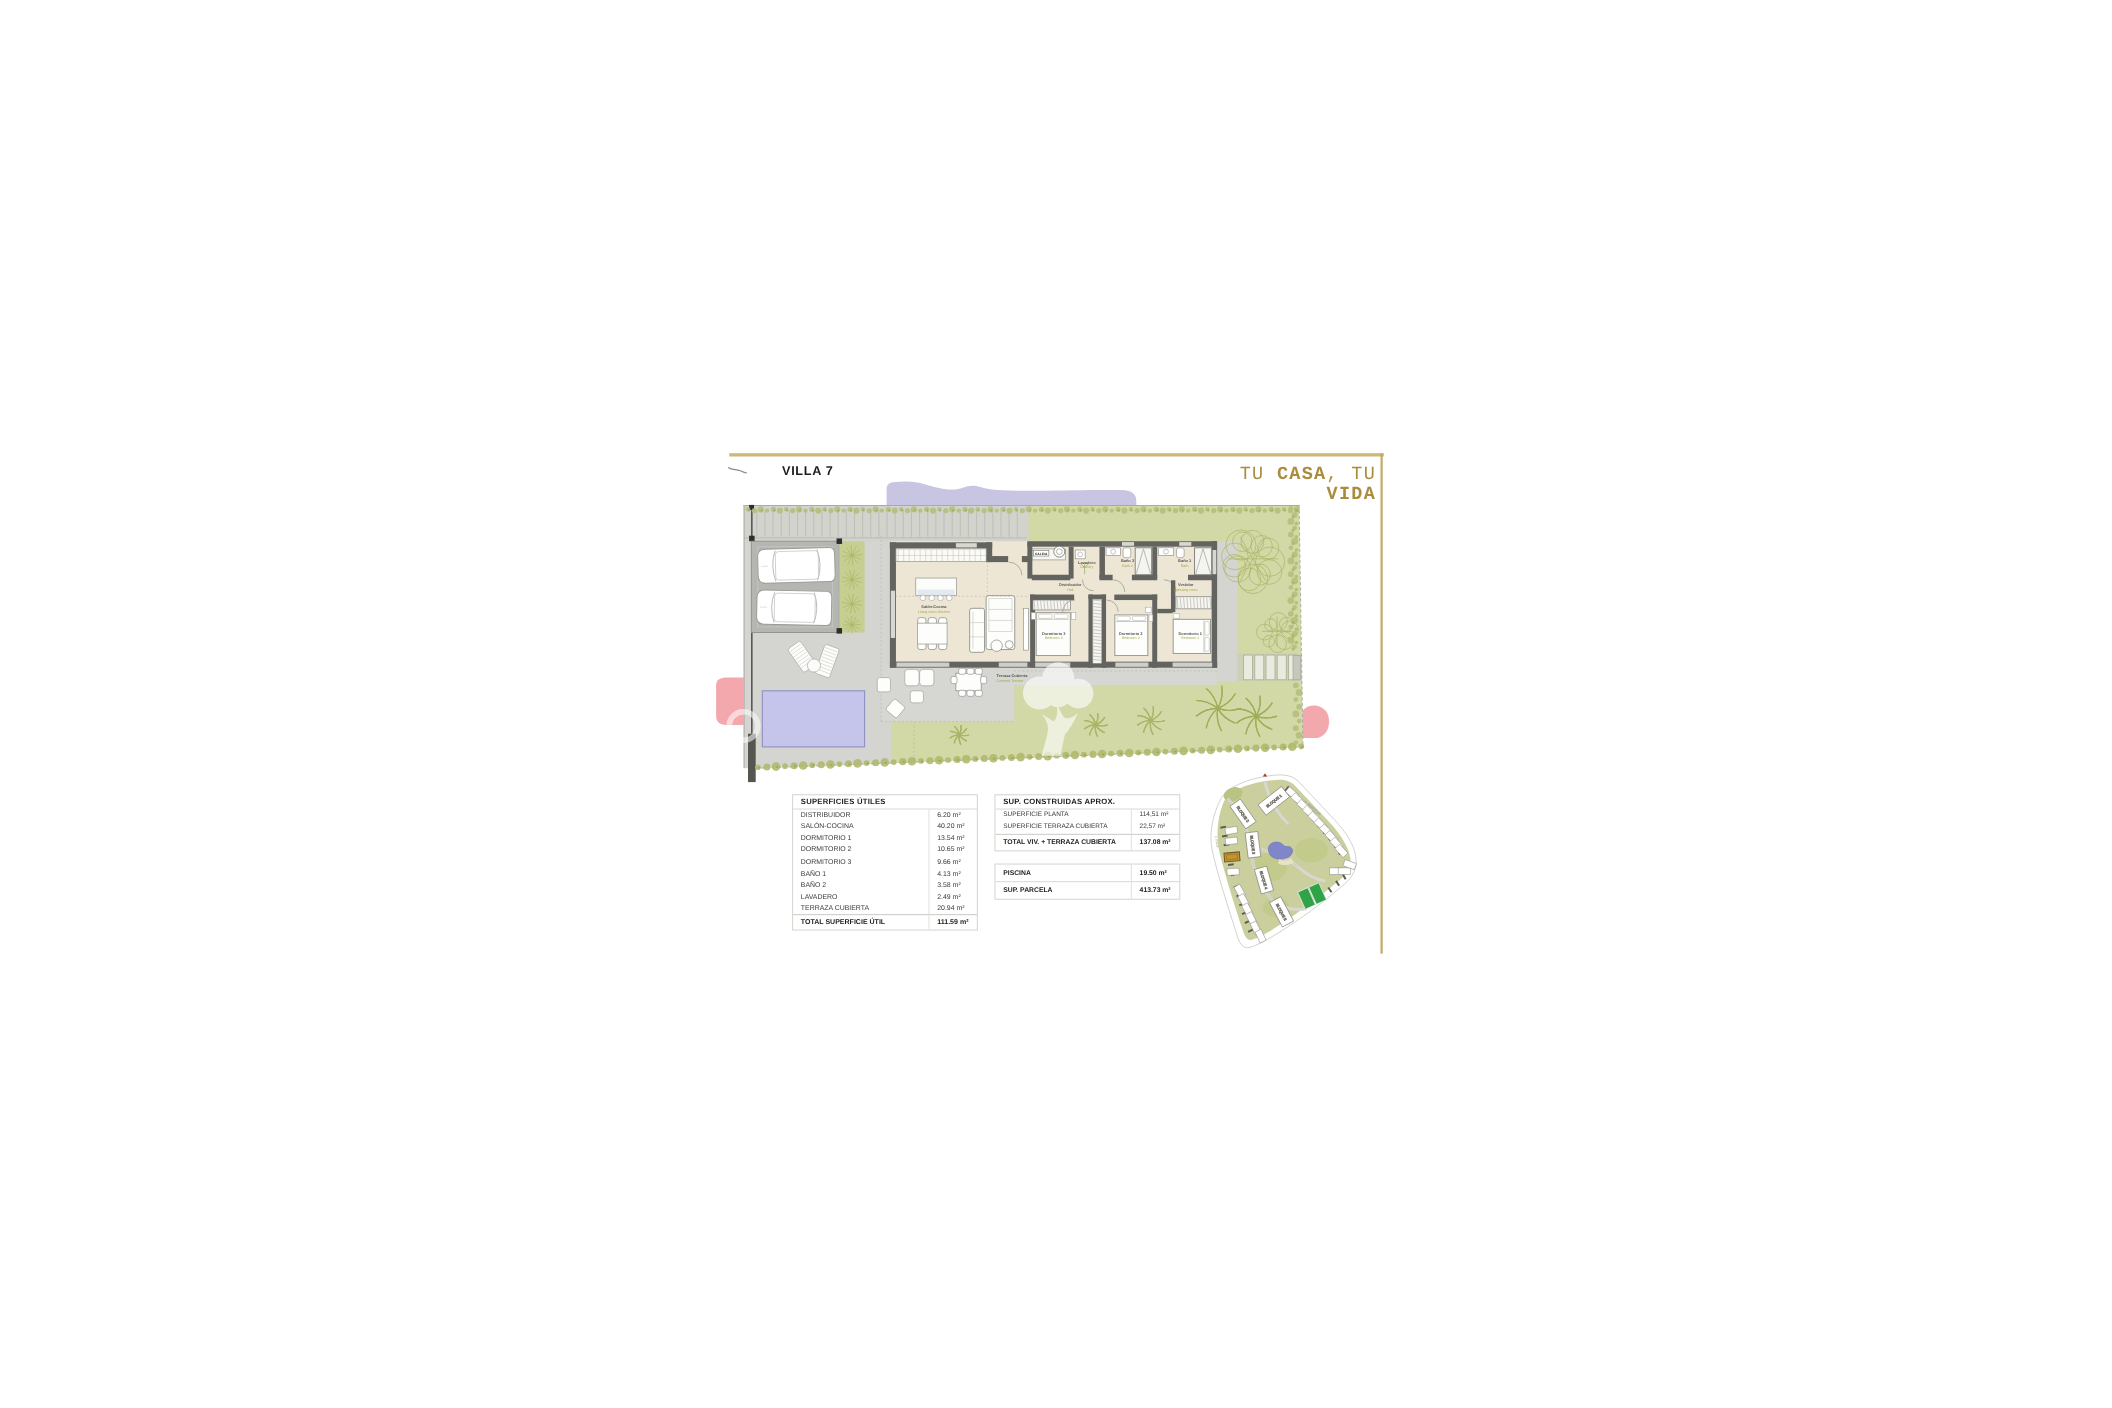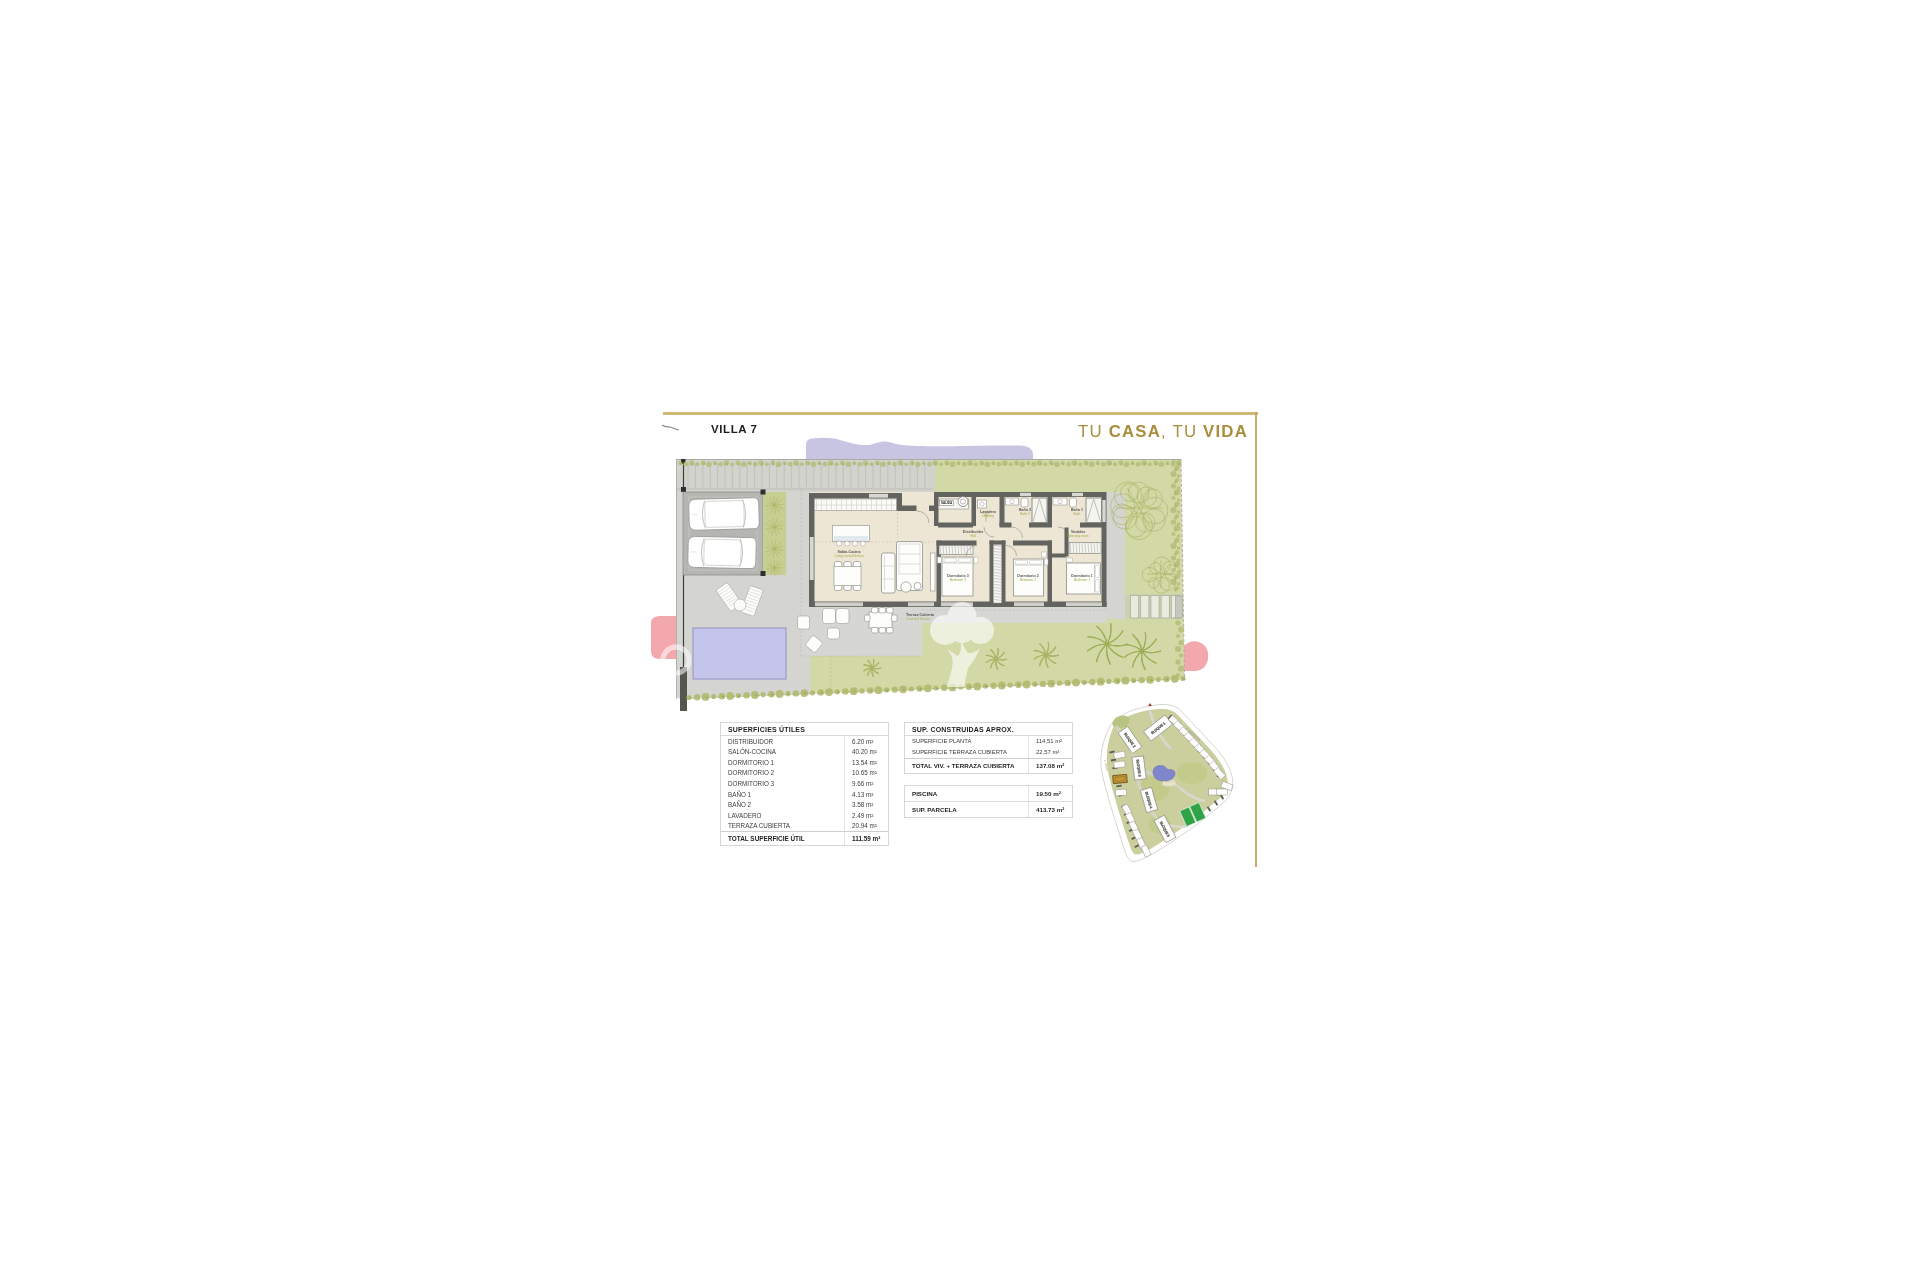--- a/index.html
+++ b/index.html
@@ -11,21 +11,21 @@
 <div class="abs" style="left:663px;top:412px;width:595px;height:3px;background:#cdb878;"></div>
 
 <div class="abs" style="left:1255px;top:412px;width:2px;height:455px;background:#c2ab67;"></div>
 
 <svg class="abs" style="left:660px;top:422px" width="22" height="12" viewBox="0 0 22 12">
     <path d="M2,3 C6,6 9,4 13,6 C15,7 17,8 19,8" stroke="#8a8a88" stroke-width="1.1" fill="none"></path>
   </svg>
 
 <div class="abs" style="left:711px;top:423px;font-size:11.5px;font-weight:bold;color:#1c1c1c;letter-spacing:0.6px;">VILLA 7</div>
 
-<div class="abs" style="left:1075px;top:422px;width:176px;text-align:center;font-size:16.8px;color:#a98d3d;letter-spacing:1.2px;">TU <b>CASA</b>, TU <b>VIDA</b></div>
+<div class="abs" style="left:1075px;top:422px;width:176px;text-align:right;font-size:16.8px;color:#a98d3d;letter-spacing:1.2px;font-family:Liberation Mono, monospace;">TU <b>CASA</b>, TU <b>VIDA</b></div>
 <svg class="abs" style="left:640px;top:425px" width="620" height="300" viewBox="640 425 620 300">
 
 <path d="M806,460 L806,445 C806,441 808,439 812,438.5 C822,437 833,437.5 840,440 C851,443.5 860,445.5 868,445 C874,444.5 878,441.5 884,441.5 C890,441.5 894,444 902,445 C920,447 960,446 1000,445.5 L1020,445.5 C1028,445.5 1033,449 1033,455 L1033,460 Z" fill="#c7c5e2"></path>
 
 <path d="M651,623 C651,618 655,616 661,616 L678,616 C684,616 687,619 687,625 L687,651 C687,657 683,659 677,659 L660,659 C654,659 651,656 651,651 Z" fill="#f3a8ae"></path>
 
 <path d="M1184,646 C1188,641 1196,640 1201,643 C1207,646 1209,652 1208,659 C1207,666 1202,671 1195,671 L1184,671 Z" fill="#f3a8ae"></path>
 
 <polygon points="676,459 1181,459 1184.5,679 687,698.5" fill="#d2d8a6"></polygon>
 

